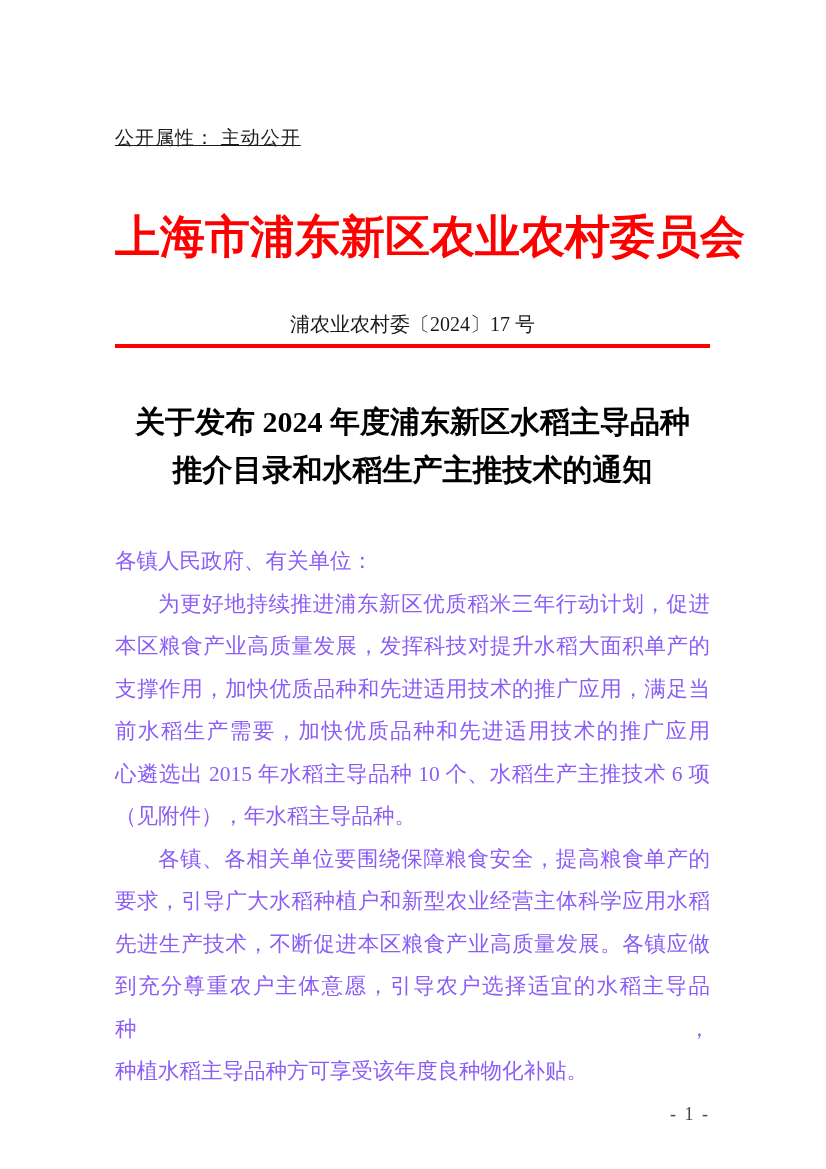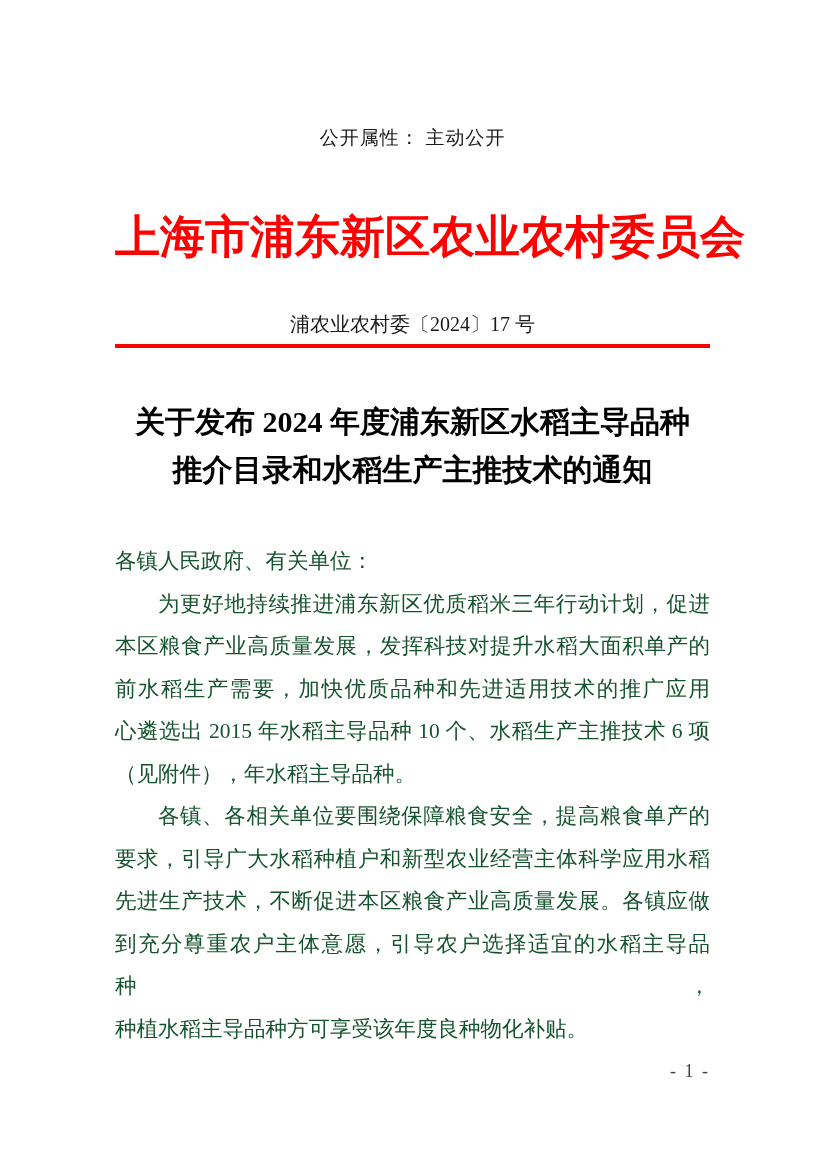--- a/index.html
+++ b/index.html
@@ -14,25 +14,26 @@
     margin: 0 auto;
     background: #ffffff;
     box-sizing: border-box;
     padding: 0 116px 0 115px;
     font-family: "Liberation Serif", "DejaVu Serif", serif;
     color: #111111;
     overflow: hidden;
   }
   .publicity {
     padding-top: 125px;
-    text-align: center;
+    text-align: left;
     font-size: 19px;
     line-height: 26px;
     letter-spacing: 1px;
     color: #1a1a1a;
+    text-decoration: underline;
   }
   .org-title {
     margin-top: 60px;
     text-align: left;
     font-size: 45px;
     line-height: 52px;
     font-weight: bold;
     color: #ff0000;
     white-space: nowrap;
     font-family: "Liberation Serif", "DejaVu Serif", serif;
@@ -58,21 +59,21 @@
     color: #000000;
   }
   .doc-title .title-line {
     display: block;
     text-align: center;
   }
   .body-text {
     margin-top: 46px;
     font-size: 21.5px;
     line-height: 42.5px;
-    color: #14532d;
+    color: #8b5cf6;
   }
   .bline {
     text-align: justify;
     text-align-last: justify;
     text-justify: inter-character;
   }
   .bline.endline {
     text-align-last: left;
   }
   .bline.indent {
@@ -102,20 +103,21 @@
 
   <h1 class="doc-title">
     <span class="title-line">关于发布 2024 年度浦东新区水稻主导品种</span>
     <span class="title-line">推介目录和水稻生产主推技术的通知</span>
   </h1>
 
   <div class="body-text">
     <div class="bline endline">各镇人民政府、有关单位：</div>
     <div class="bline indent">为更好地持续推进浦东新区优质稻米三年行动计划，促进</div>
     <div class="bline">本区粮食产业高质量发展，发挥科技对提升水稻大面积单产的</div>
+    <div class="bline">支撑作用，加快优质品种和先进适用技术的推广应用，满足当</div>
     <div class="bline">前水稻生产需要，加快优质品种和先进适用技术的推广应用</div>
     <div class="bline">心遴选出 2015 年水稻主导品种 10 个、水稻生产主推技术 6 项</div>
     <div class="bline endline">（见附件），年水稻主导品种。</div>
     <div class="bline indent">各镇、各相关单位要围绕保障粮食安全，提高粮食单产的</div>
     <div class="bline">要求，引导广大水稻种植户和新型农业经营主体科学应用水稻</div>
     <div class="bline">先进生产技术，不断促进本区粮食产业高质量发展。各镇应做</div>
     <div class="bline">到充分尊重农户主体意愿，引导农户选择适宜的水稻主导品种，</div>
     <div class="bline endline">种植水稻主导品种方可享受该年度良种物化补贴。</div>
   </div>
 

